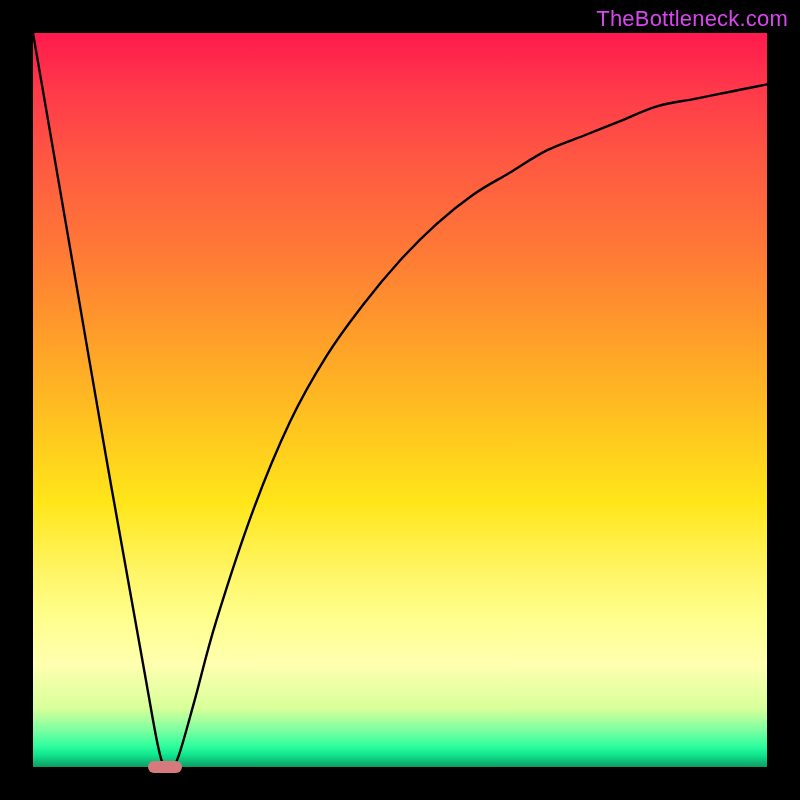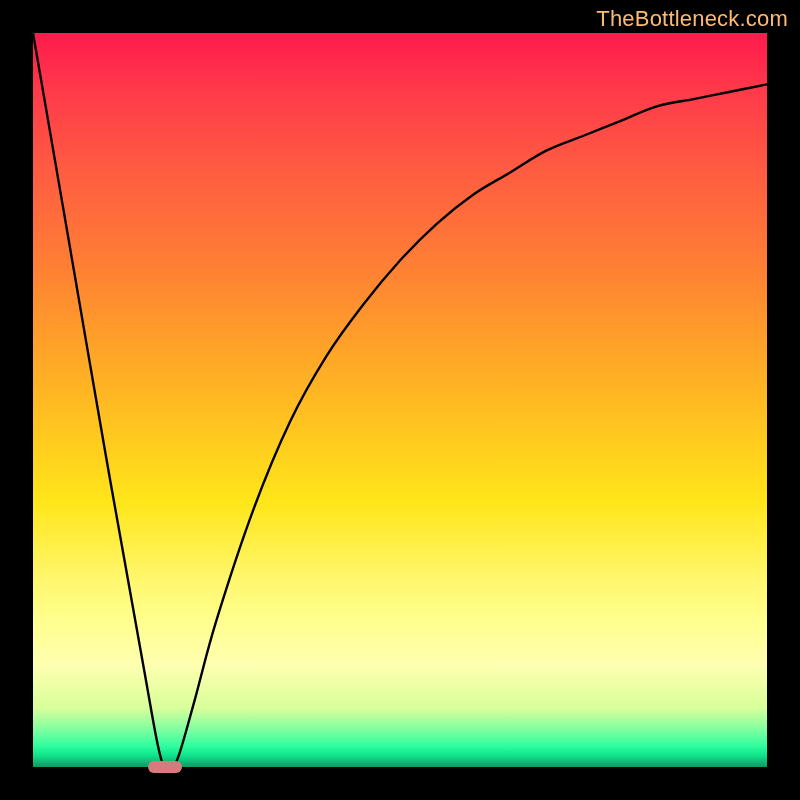--- a/index.html
+++ b/index.html
@@ -49,21 +49,21 @@
     left: 0;
     top: 0;
     width: 734px;
     height: 734px;
     display: block;
   }
   .watermark {
     position: absolute;
     top: 6px;
     right: 12px;
-    color: #fdba74;
+    color: #d946ef;
     font-size: 22px;
     letter-spacing: 0.2px;
     font-weight: 400;
     user-select: none;
   }
   .bottleneck-marker {
     position: absolute;
     width: 34px;
     height: 12px;
     background: #d77a7e;

